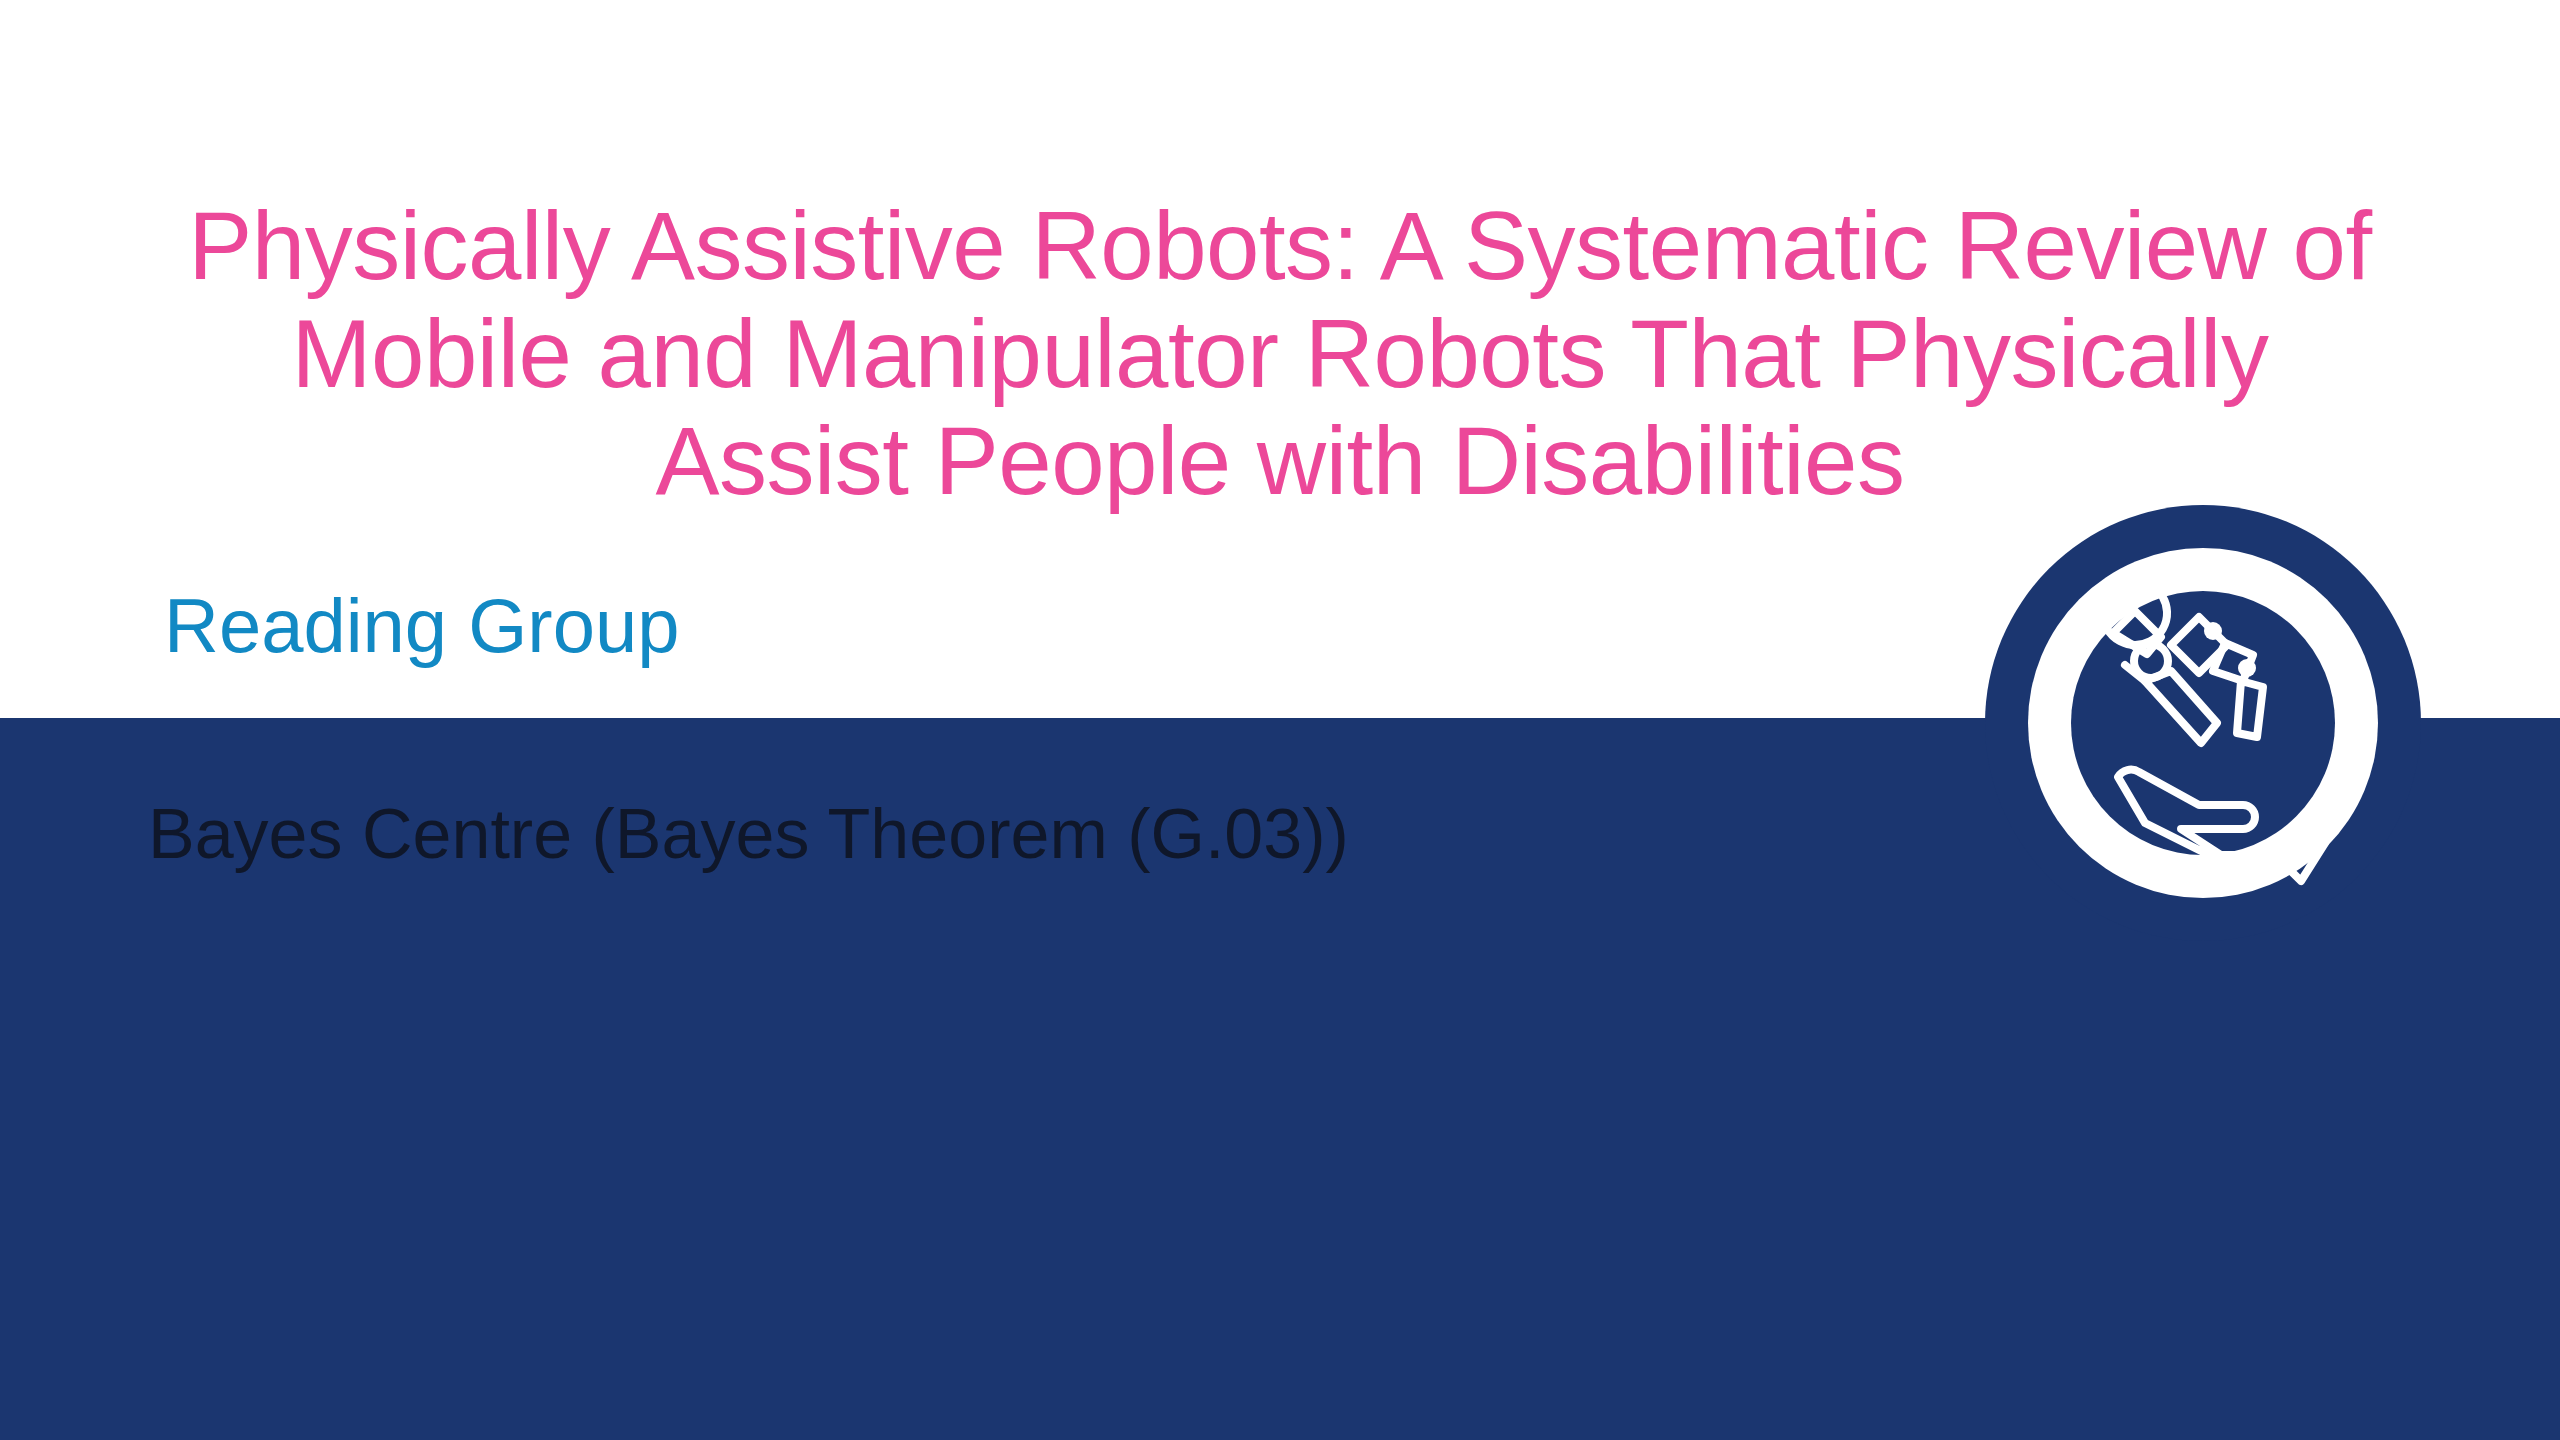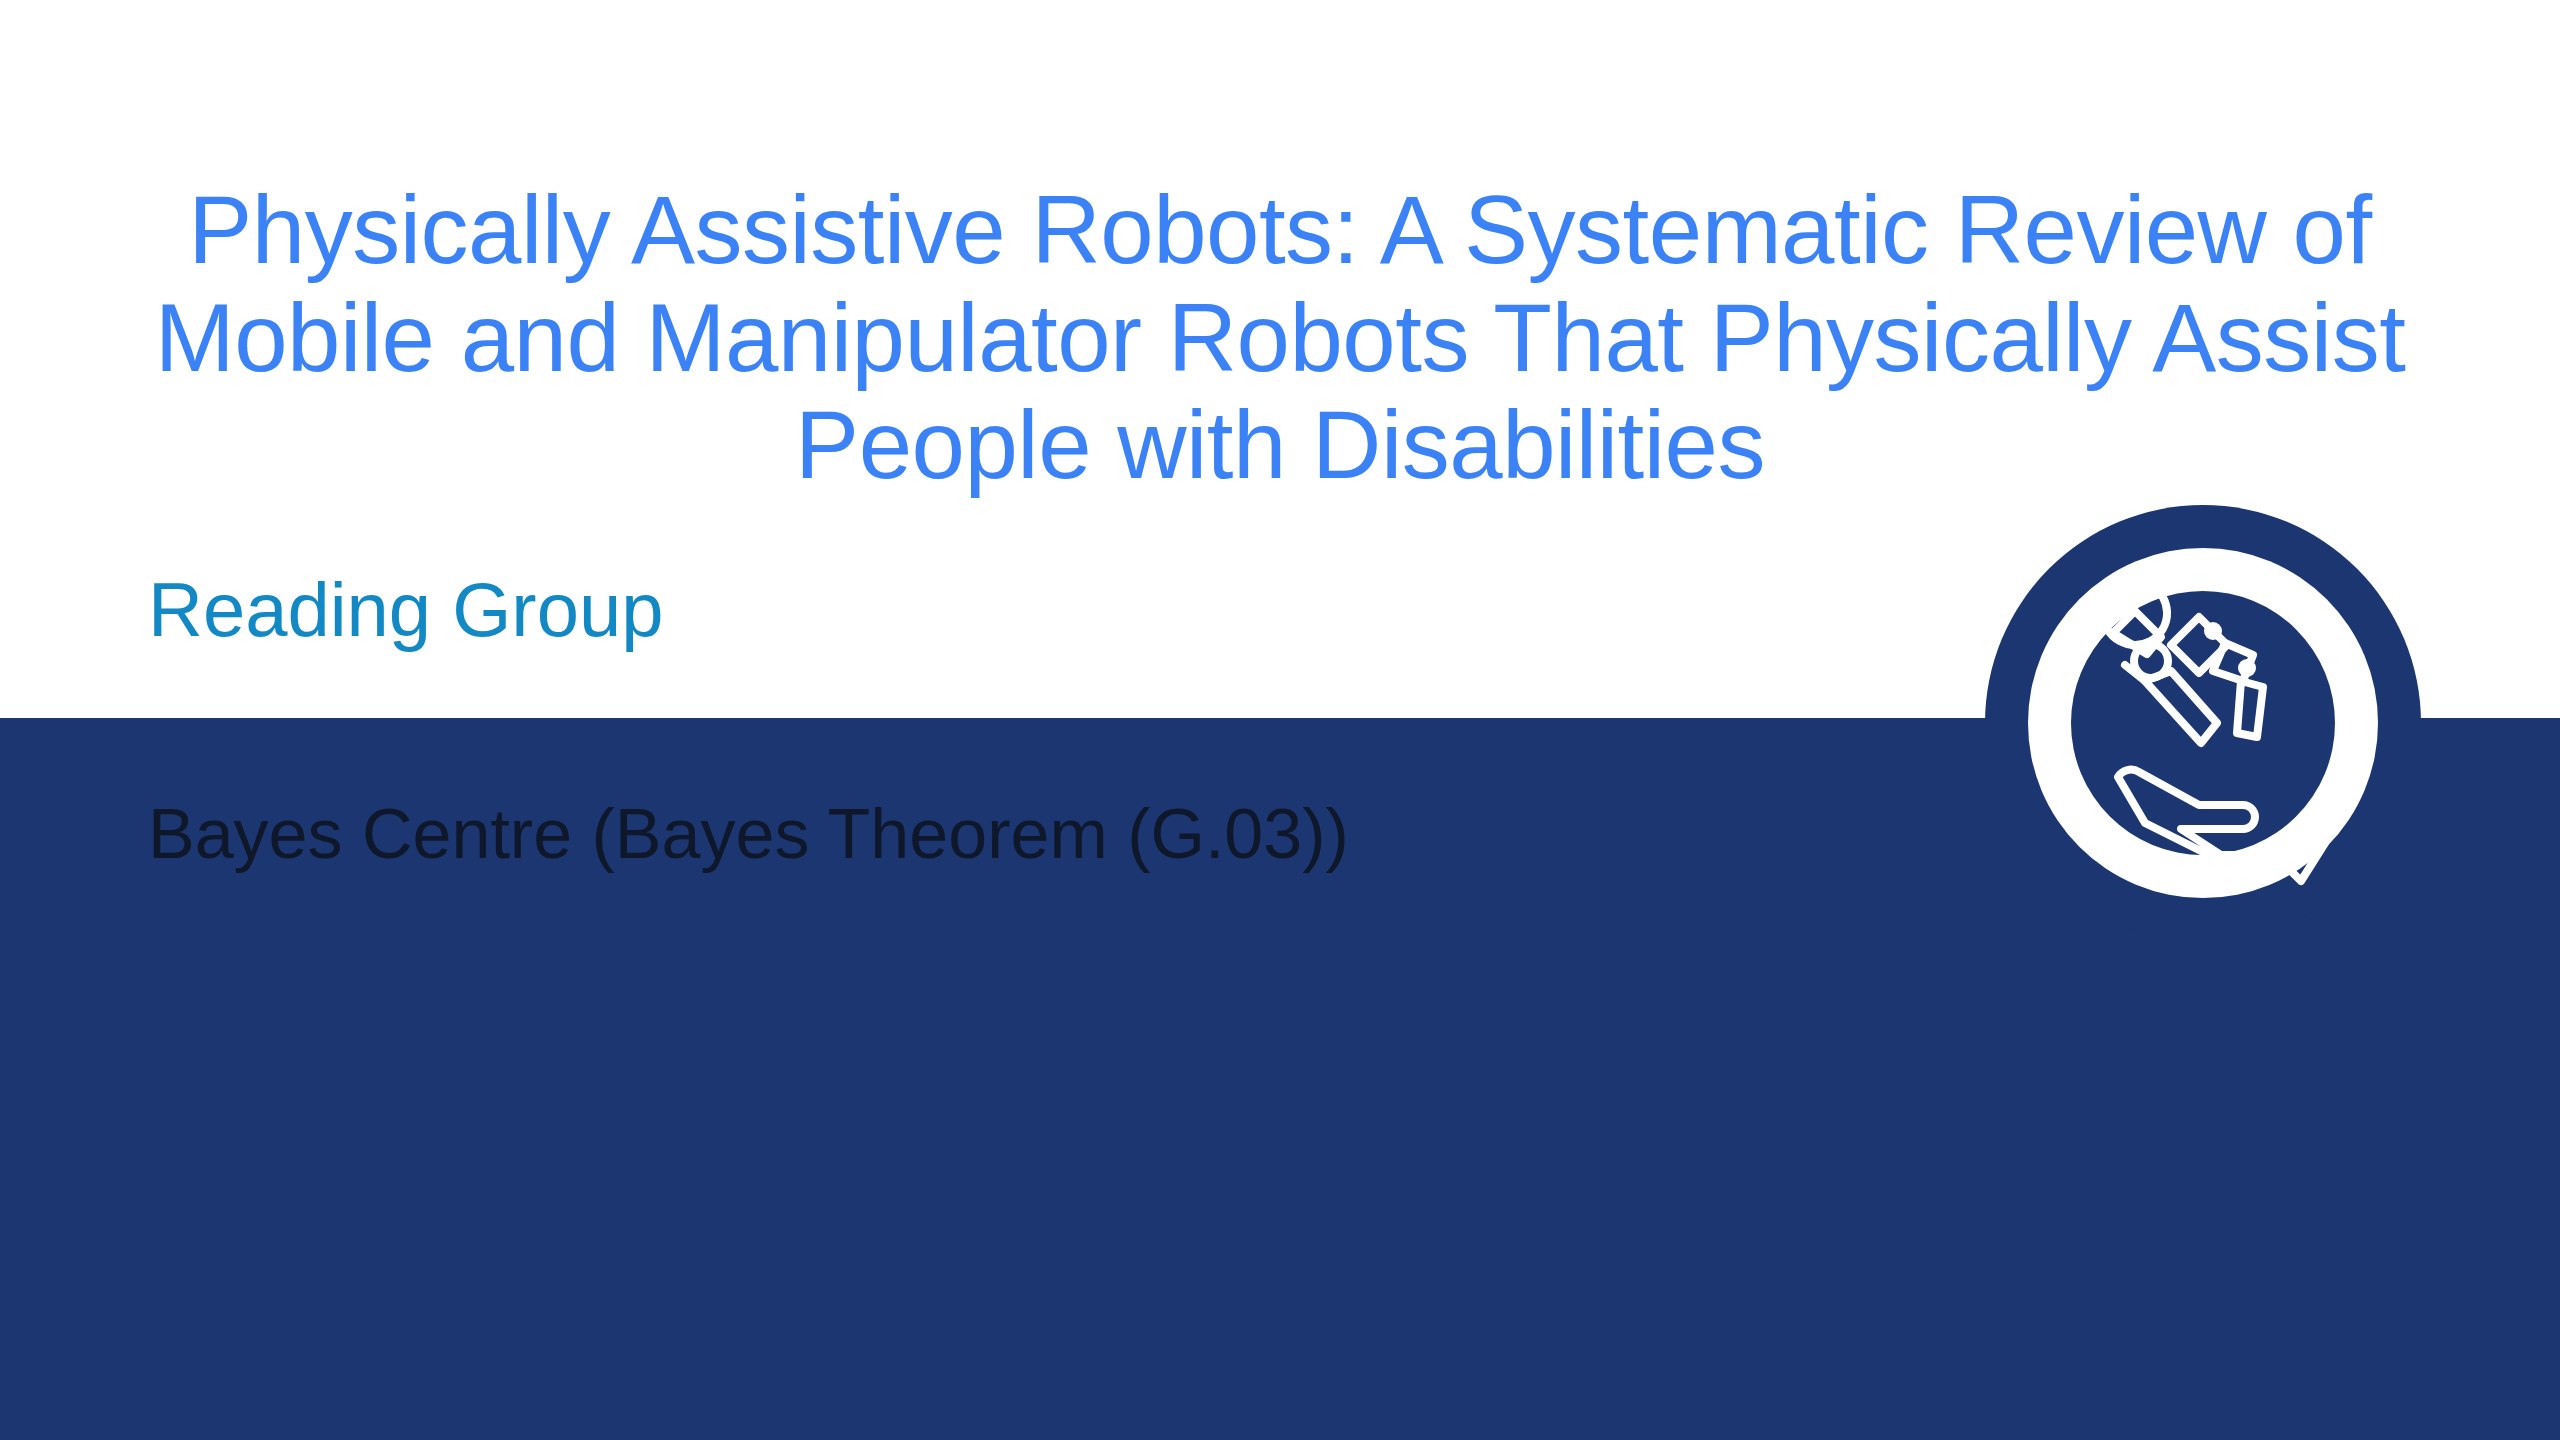--- a/index.html
+++ b/index.html
@@ -32,37 +32,37 @@
 
   
   .title-wrap {
     position: absolute;
     left: 0;
     top: 176px;
     width: 2560px;
     text-align: center;
   }
   .title {
-    margin: 0;
+    margin: 16px;
     padding: 0 140px;
-    color: #3b82f6;
+    color: #ec4899;
     font-family: "Liberation Sans Narrow", "Liberation Sans", "DejaVu Sans", sans-serif;
     font-size: 96px;
     font-weight: 400;
     line-height: 1.12;
     letter-spacing: -0.5px;
     white-space: pre-line;
   }
 
   
   .subtitle {
     position: absolute;
     left: 148px;
     top: 568px;
-    margin: 0;
+    margin: 16px;
     color: #1289c4;
     font-family: "Liberation Sans Narrow", "Liberation Sans", "DejaVu Sans", sans-serif;
     font-size: 76px;
     font-weight: 400;
     line-height: 1.1;
   }
 
   
   .details {
     position: absolute;

